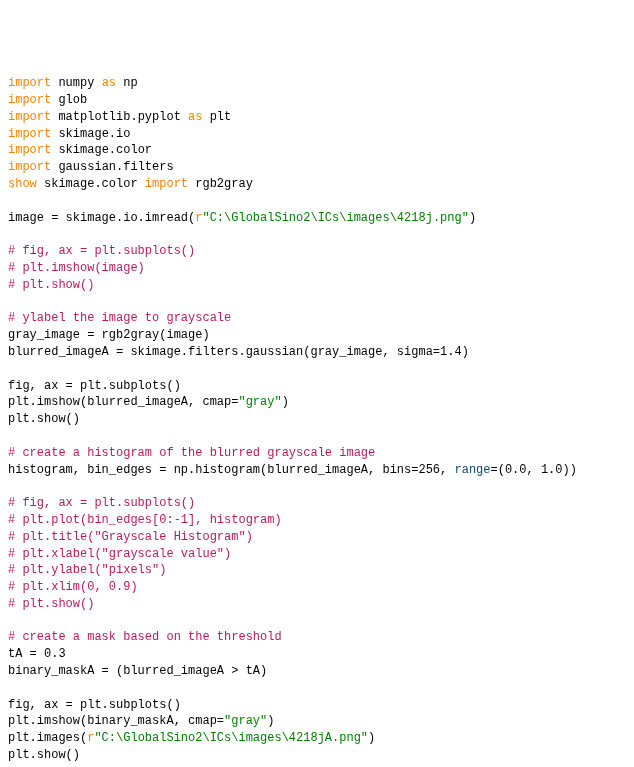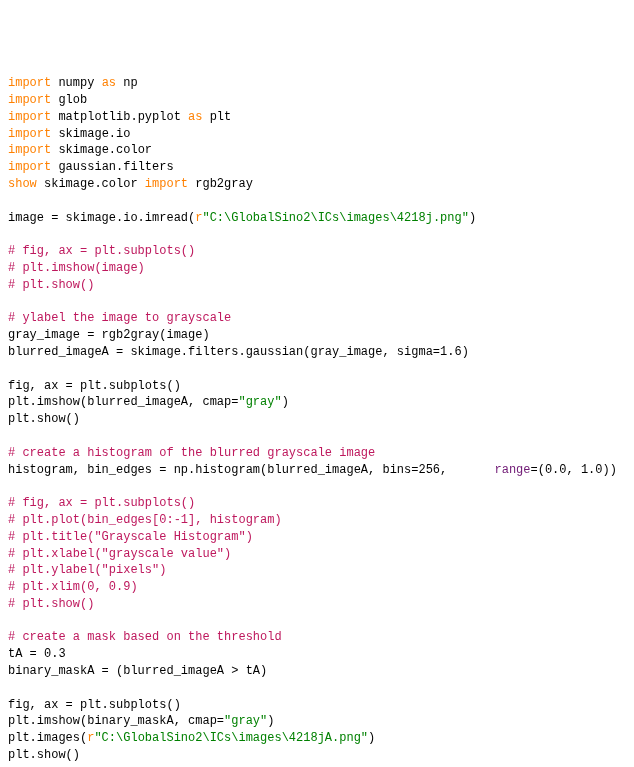--- a/index.html
+++ b/index.html
@@ -9,21 +9,21 @@
     font-family: "Courier New", Courier, monospace;
     font-size: 12px;
     line-height: 1.4;
     color: #000000;
     white-space: pre;
   }
   .code-block { white-space: pre; }
   .kw   { color: #ff8000; margin-top: 40px; }   
   .str  { color: #008000; }   
   .cmt  { color: #be185d; }   
-  .bltn { color: #701a75; margin-left: 40px; }   
+  .bltn { color: #0c4a6e; }   
   .txt  { color: #000000; text-align: center; }
 </style>
 </head>
 <body>
 
 
 
 <div class="code-block"><span class="kw">import</span><span class="txt"> numpy </span><span class="kw">as</span><span class="txt"> np</span>
 <span class="kw">import</span><span class="txt"> glob</span>
 <span class="kw">import</span><span class="txt"> matplotlib.pyplot </span><span class="kw">as</span><span class="txt"> plt</span>
@@ -33,21 +33,21 @@
 <span class="kw">show</span><span class="txt"> skimage.color </span><span class="kw">import</span><span class="txt"> rgb2gray</span>
 
 <span class="txt">image = skimage.io.imread(</span><span class="kw">r</span><span class="str">"C:\GlobalSino2\ICs\images\4218j.png"</span><span class="txt">)</span>
 
 <span class="cmt"># fig, ax = plt.subplots()</span>
 <span class="cmt"># plt.imshow(image)</span>
 <span class="cmt"># plt.show()</span>
 
 <span class="cmt"># ylabel the image to grayscale</span>
 <span class="txt">gray_image = rgb2gray(image)</span>
-<span class="txt">blurred_imageA = skimage.filters.gaussian(gray_image, sigma=1.6)</span>
+<span class="txt">blurred_imageA = skimage.filters.gaussian(gray_image, sigma=1.4)</span>
 
 <span class="txt">fig, ax = plt.subplots()</span>
 <span class="txt">plt.imshow(blurred_imageA, cmap=</span><span class="str">"gray"</span><span class="txt">)</span>
 <span class="txt">plt.show()</span>
 
 <span class="cmt"># create a histogram of the blurred grayscale image</span>
 <span class="txt">histogram, bin_edges = np.histogram(blurred_imageA, bins=256, </span><span class="bltn">range</span><span class="txt">=(0.0, 1.0))</span>
 
 <span class="cmt"># fig, ax = plt.subplots()</span>
 <span class="cmt"># plt.plot(bin_edges[0:-1], histogram)</span>

